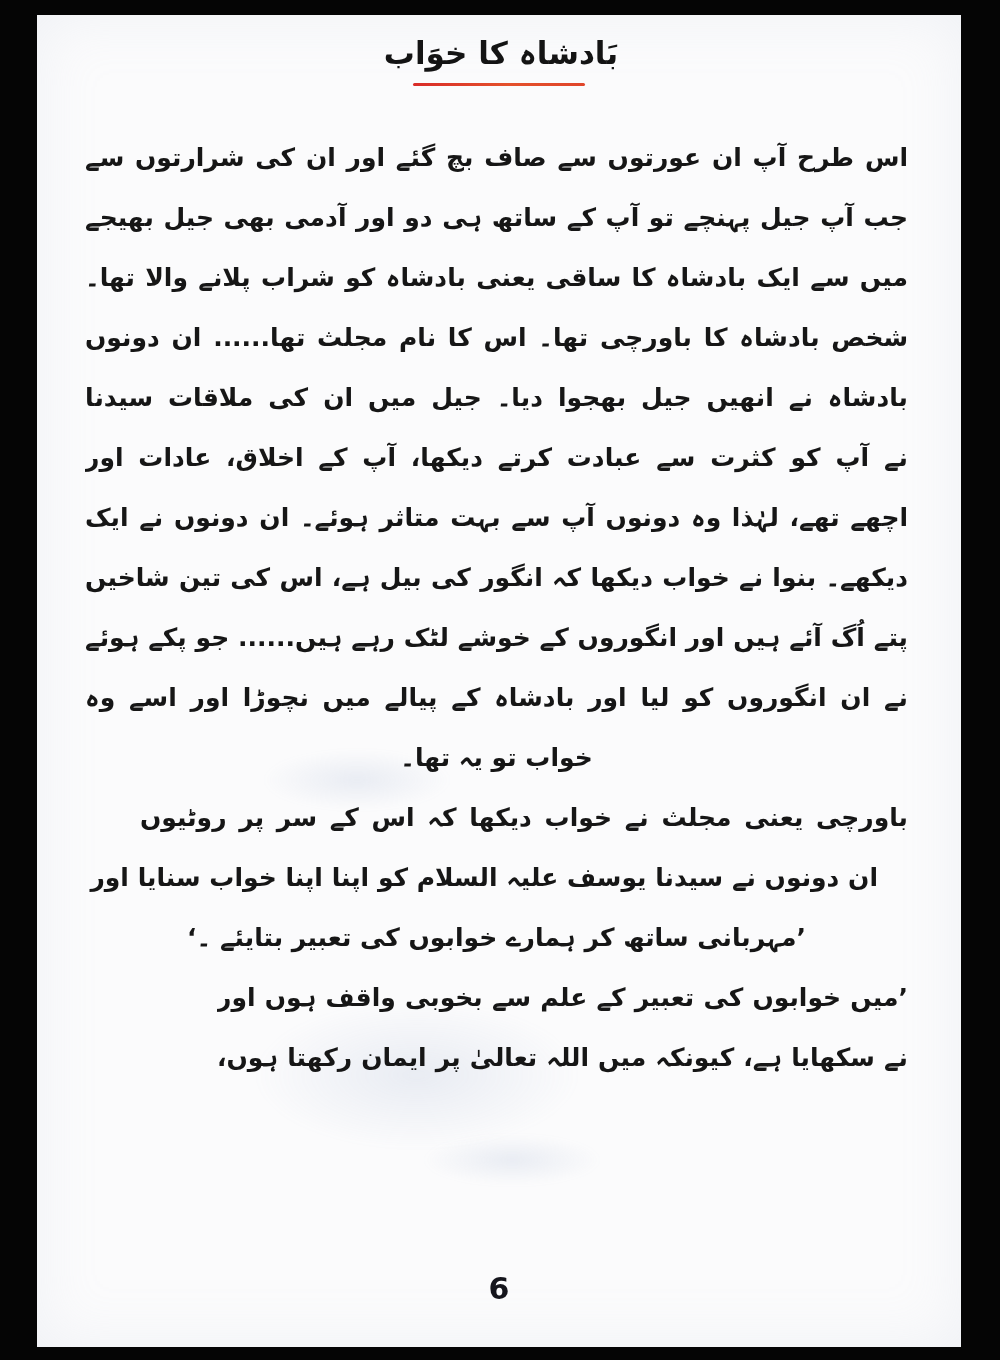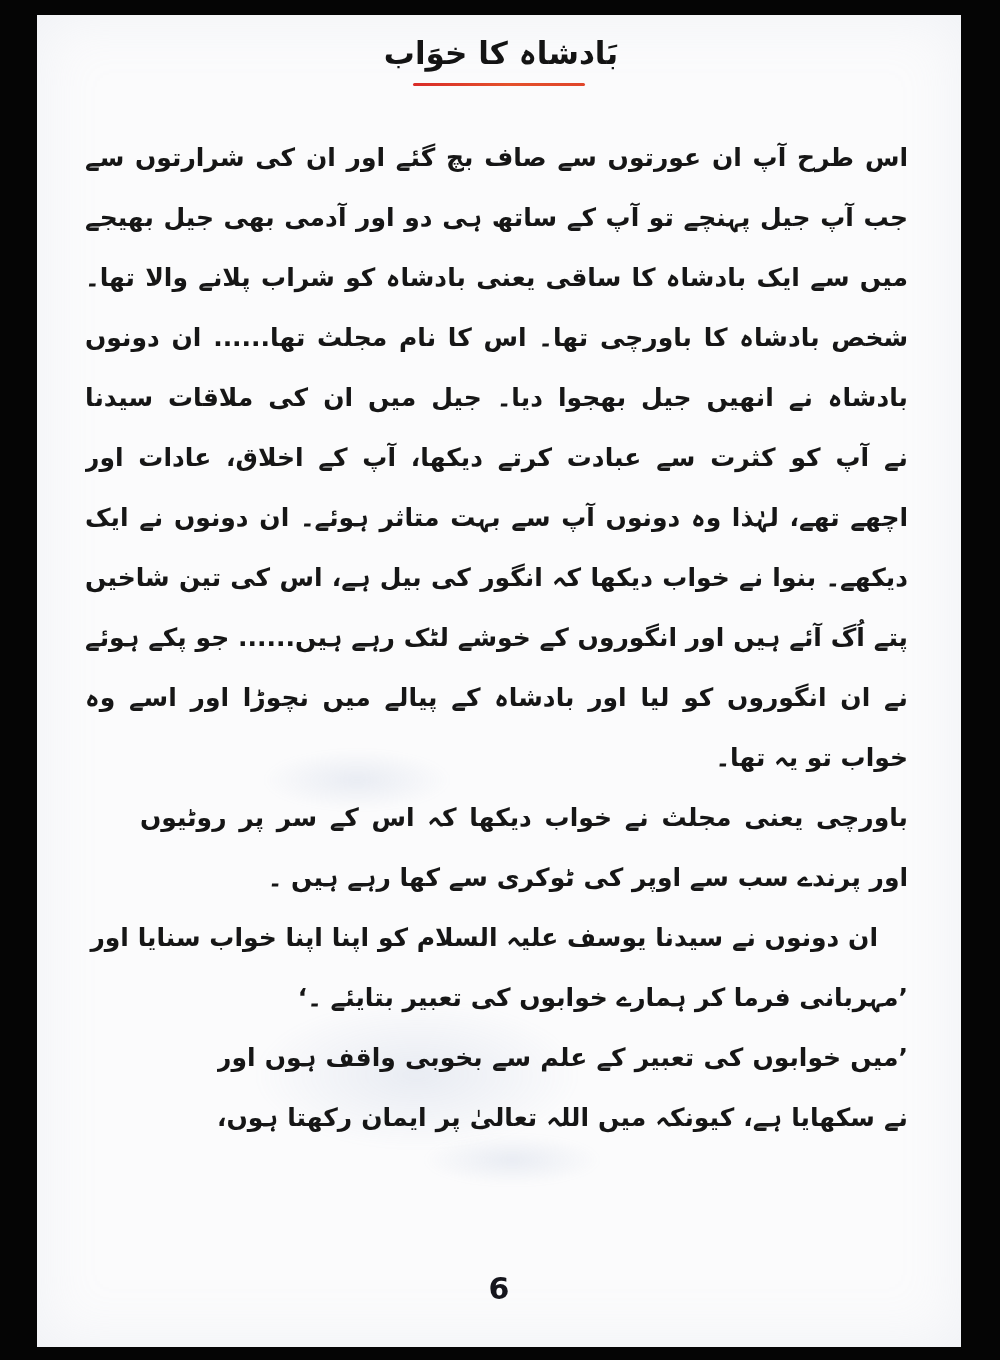--- a/index.html
+++ b/index.html
@@ -43,21 +43,21 @@
     height:60px;
     line-height:60px;
     direction:rtl;
     font-size:25px;
     font-weight:bold;
     color:#161616;
     overflow:hidden;
     white-space:nowrap;
   }
   .j{text-align:justify;text-align-last:justify;white-space:normal;}
-  .r{text-align:right;}
+  .r{text-align:center;}
   .pr30{padding-right:30px;}
   .pr80{padding-right:80px;}
   .ml55{margin-left:55px;}
   .ml130{margin-left:132px;}
   .pageno{
     position:absolute;
     top:1256px;left:0;right:0;
     text-align:center;
     font-size:30px;
     font-weight:bold;
@@ -93,23 +93,22 @@
       <div class="line j">میں سے ایک بادشاہ کا ساقی یعنی بادشاہ کو شراب پلانے والا تھا۔ اس کا نام بنوا تھا، دوسرا</div>
       <div class="line j">شخص بادشاہ کا باورچی تھا۔ اس کا نام مجلث تھا...... ان دونوں پر کوئی الزام تھا، اس لیے</div>
       <div class="line j">بادشاہ نے انھیں جیل بھجوا دیا۔ جیل میں ان کی ملاقات سیدنا یوسف علیہ السلام سے ہوئی۔ انھوں</div>
       <div class="line j">نے آپ کو کثرت سے عبادت کرتے دیکھا، آپ کے اخلاق، عادات اور اطوار بہت</div>
       <div class="line j">اچھے تھے، لہٰذا وہ دونوں آپ سے بہت متاثر ہوئے۔ ان دونوں نے ایک رات خواب</div>
       <div class="line j">دیکھے۔ بنوا نے خواب دیکھا کہ انگور کی بیل ہے، اس کی تین شاخیں ہیں۔ ان شاخوں میں</div>
       <div class="line j">پتے اُگ آئے ہیں اور انگوروں کے خوشے لٹک رہے ہیں...... جو پکے ہوئے ہیں۔ اس</div>
       <div class="line j">نے ان انگوروں کو لیا اور بادشاہ کے پیالے میں نچوڑا اور اسے وہ مشروب پلایا۔ اس کا</div>
       <div class="line r">خواب تو یہ تھا۔</div>
       <div class="line j ml55">باورچی یعنی مجلث نے خواب دیکھا کہ اس کے سر پر روٹیوں کی تین ٹوکریاں ہیں</div>
-      <div class="line r">اور پرندے سب سے اوپر کی ٹوکری سے کھا رہے ہیں ۔</div>
       <div class="line r pr30">ان دونوں نے سیدنا یوسف علیہ السلام کو اپنا اپنا خواب سنایا اور ان سے کہا:</div>
-      <div class="line r">’مہربانی فرما کر ہمارے خوابوں کی تعبیر بتایئے ۔‘</div>
+      <div class="line r">’مہربانی ساتھ کر ہمارے خوابوں کی تعبیر بتایئے ۔‘</div>
       <div class="line j ml130">’میں خوابوں کی تعبیر کے علم سے بخوبی واقف ہوں اور یہ سب مجھے اللہ</div>
       <div class="line j ml130">نے سکھایا ہے، کیونکہ میں اللہ تعالیٰ پر ایمان رکھتا ہوں، اس کی توحید پر</div>
     </div>
 
     <div class="pageno">6</div>
 
   </div>
 </div>
 
 </body></html>

